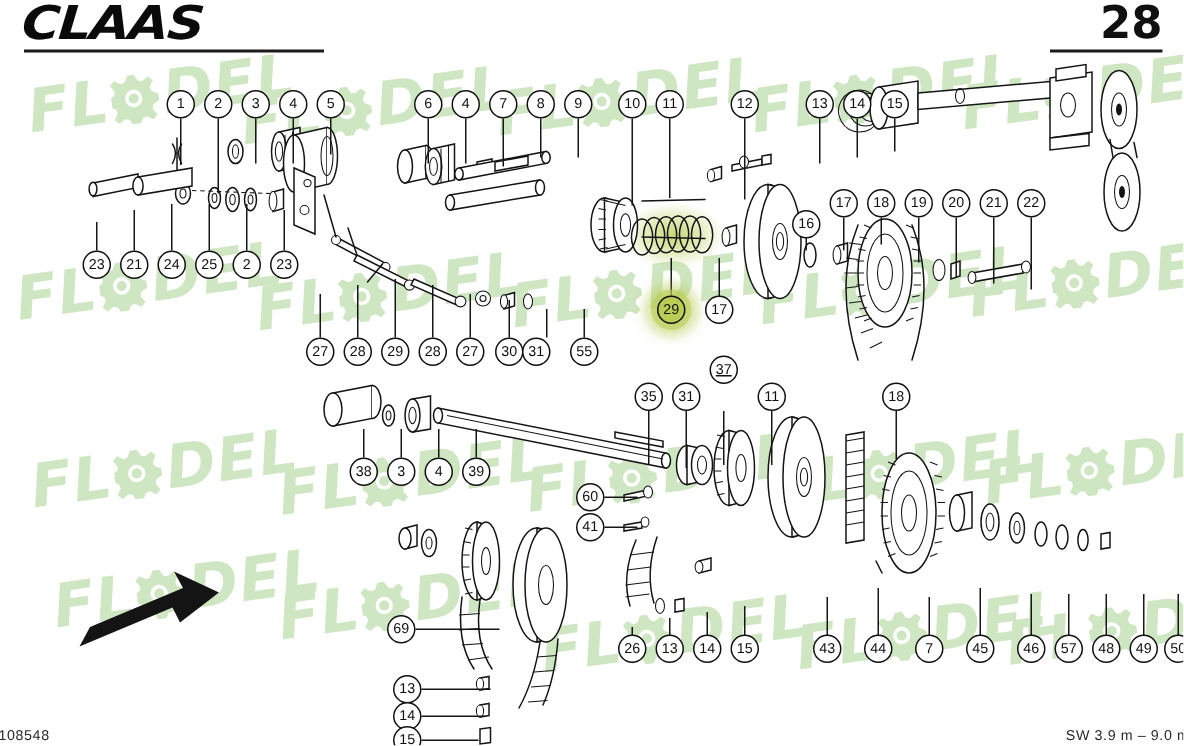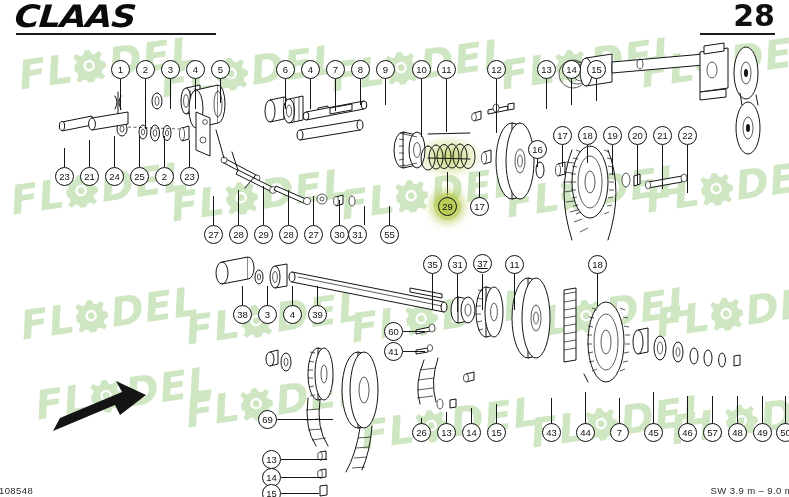--- a/index.html
+++ b/index.html
@@ -746,21 +746,21 @@
       <div class="callout" style="left: 628px; top: 126px;">20</div>
       <div class="leader v" style="left: 662px; top: 145px; height: 44px;"></div>
       <div class="callout" style="left: 653px; top: 126px;">21</div>
       <div class="leader v" style="left: 687px; top: 145px; height: 48px;"></div>
       <div class="callout" style="left: 678px; top: 126px;">22</div>
       <div class="leader v" style="left: 432px; top: 274px; height: 36px;"></div>
       <div class="callout" style="left: 423px; top: 255px;">35</div>
       <div class="leader v" style="left: 457px; top: 274px; height: 38px;"></div>
       <div class="callout" style="left: 448px; top: 255px;">31</div>
       <div class="leader v" style="left: 482px; top: 274px; height: 36px;"></div>
-      <div class="callout" style="left: 473px; top: 254px; text-decoration: underline;">37</div>
+      <div class="callout" style="left: 473px; top: 237px; text-decoration: underline;">37</div>
       <div class="leader v" style="left: 514px; top: 274px; height: 36px;"></div>
       <div class="callout" style="left: 505px; top: 255px;">11</div>
       <div class="leader v" style="left: 597px; top: 274px; height: 32px;"></div>
       <div class="callout" style="left: 588px; top: 255px;">18</div>
       <div class="leader v" style="left: 242px; top: 286px; height: 19px;"></div>
       <div class="callout" style="left: 233px; top: 305px;">38</div>
       <div class="leader v" style="left: 267px; top: 286px; height: 19px;"></div>
       <div class="callout" style="left: 258px; top: 305px;">3</div>
       <div class="leader v" style="left: 292px; top: 286px; height: 19px;"></div>
       <div class="callout" style="left: 283px; top: 305px;">4</div>

